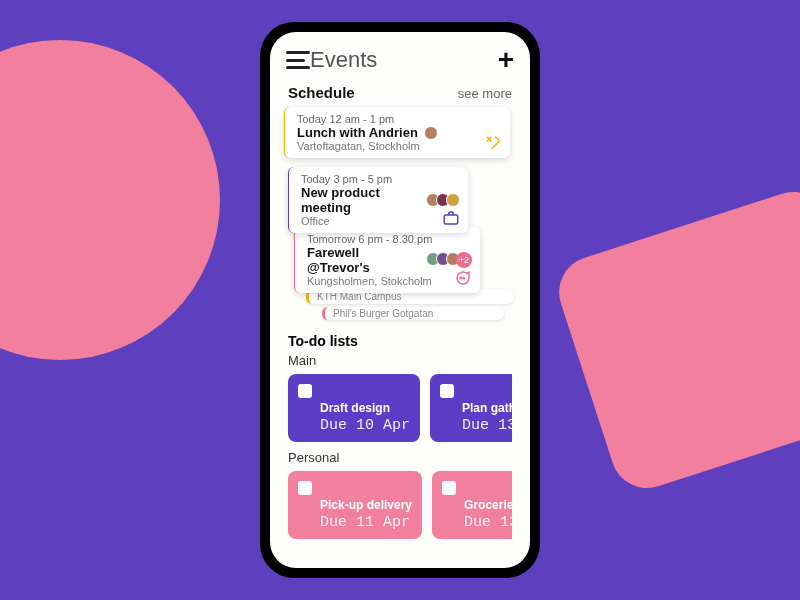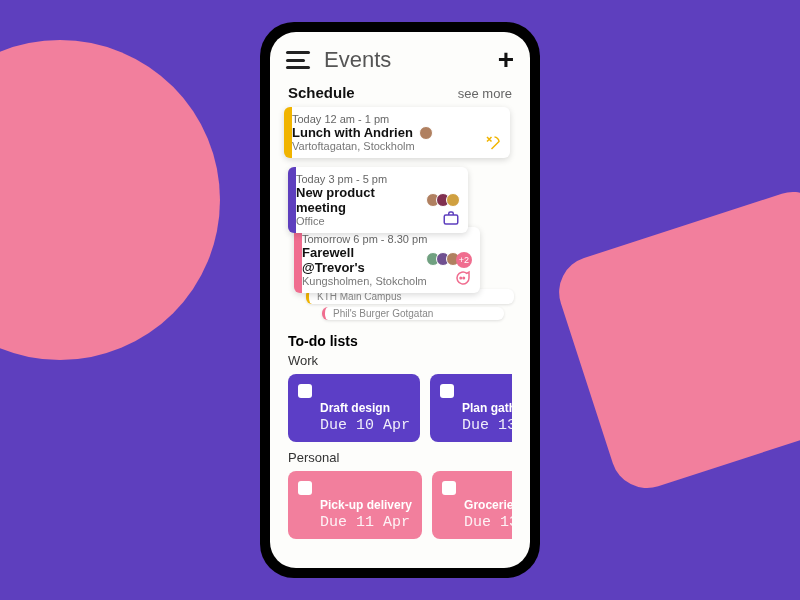--- a/index.html
+++ b/index.html
@@ -59,21 +59,20 @@
     background: #222;
     border-radius: 2px;
   }
   .menu-icon span:nth-child(1){width:100%;}
   .menu-icon span:nth-child(2){width:80%;}
   .menu-icon span:nth-child(3){width:100%;}
   .page-title {
     font-size: 22px;
     font-weight: 400;
     color: #555;
-    margin-left: 14px;
     flex: 1;
   }
   .add-icon {
     font-size: 28px;
     font-weight: 700;
     color: #111;
     line-height: 1;
     cursor: pointer;
   }
   .section-row {
@@ -95,22 +94,22 @@
   .schedule-stack {
     position: relative;
     padding: 0 14px;
     height: 220px;
   }
   .card {
     position: absolute;
     background: #fff;
     border-radius: 6px;
     box-shadow: 0 2px 6px rgba(0,0,0,0.15);
-    padding: 6px 8px 6px 0;
-    border-left: 8px solid #6d28d9;
+    padding: 6px 8px 6px 12px;
+    border-left: 1px solid #6d28d9;
   }
   .card .time { font-size: 11px; color: #666; }
   .card .title-row { display: flex; align-items: center; gap: 8px; }
   .card .title { font-size: 13px; font-weight: 700; color: #111; }
   .card .loc { font-size: 11px; color: #777; }
   .avatar-stack { display: inline-flex; margin-left: 2px; }
   .avatar-stack .av {
     width: 14px; height: 14px; border-radius: 50%;
     border: 1px solid #fff;
     margin-left: -4px;
@@ -250,21 +249,21 @@
         <div class="loc">KTH Main Campus</div>
       </div>
       <div class="card c4 peek" style="border-left-color:#f06d8f">
         <div class="loc">Phil's Burger Gotgatan</div>
       </div>
     </div>
 
     <div class="todo-section">
       <h3>To-do lists</h3>
 
-      <div class="list-label">Work</div>
+      <div class="list-label">Main</div>
       <div class="chip-row">
         <div class="chip purple">
           <div class="cb"></div>
           <div class="ct">
             <span class="name">Draft design</span>
             <span class="due">Due 10 Apr</span>
           </div>
         </div>
         <div class="chip purple">
           <div class="cb"></div>

